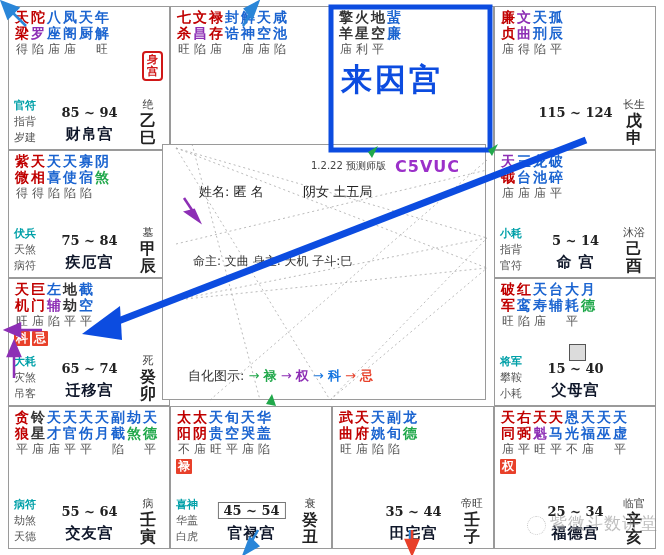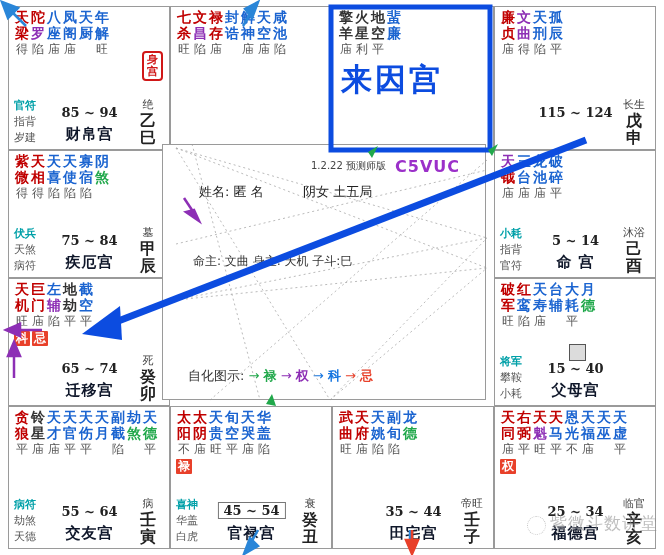--- a/index.html
+++ b/index.html
@@ -269,20 +269,25 @@
             <span>陷</span>
             <span>平</span>
             <span>平</span>
           </div>
           <div class="srow hua">
             <span>科</span>
             <span>忌</span>
           </div>
         </div>
         <div class="binfo">
+          <div class="bl">
+            <div class="n1">大耗</div>
+            <div class="n2">灾煞</div>
+            <div class="n3">吊客</div>
+          </div>
           <div class="age">65 ~ 74</div>
           <div class="pname">迁移宫</div>
           <div class="brg">
             <div class="st">死</div>
             <div class="gz">癸</div>
             <div class="gz">卯</div>
           </div>
         </div>
       </div>
       <div class="cell r3 c0">

